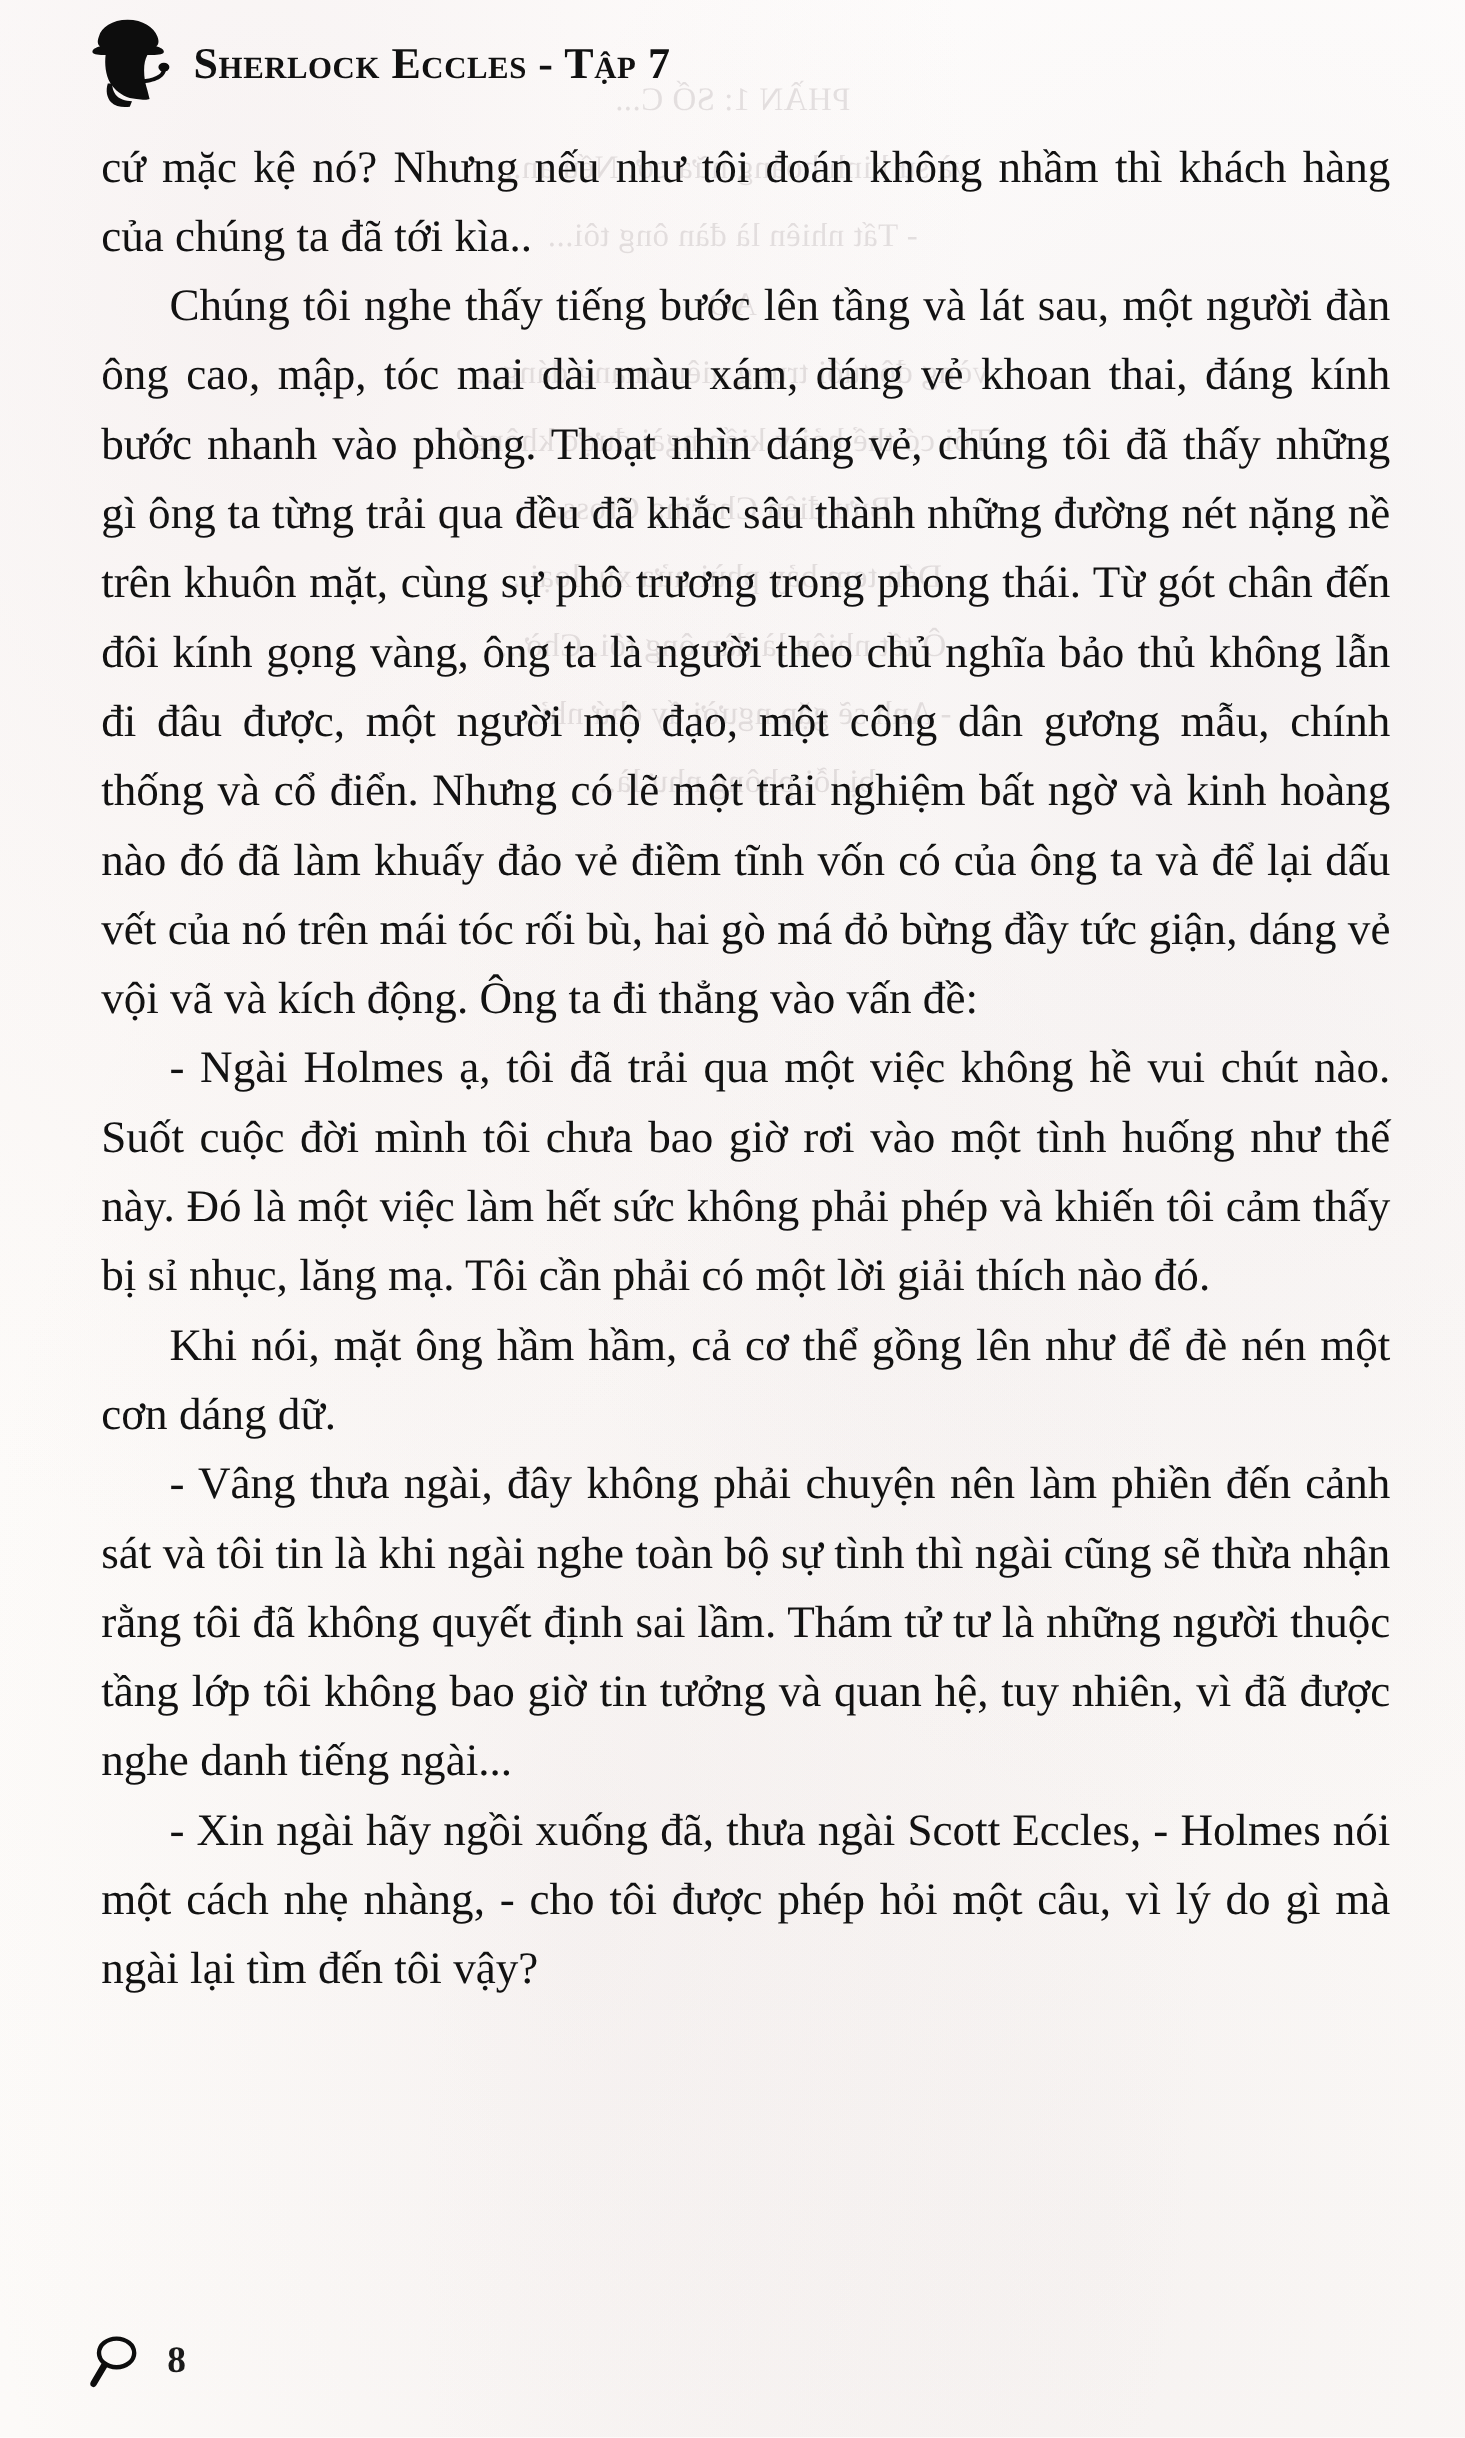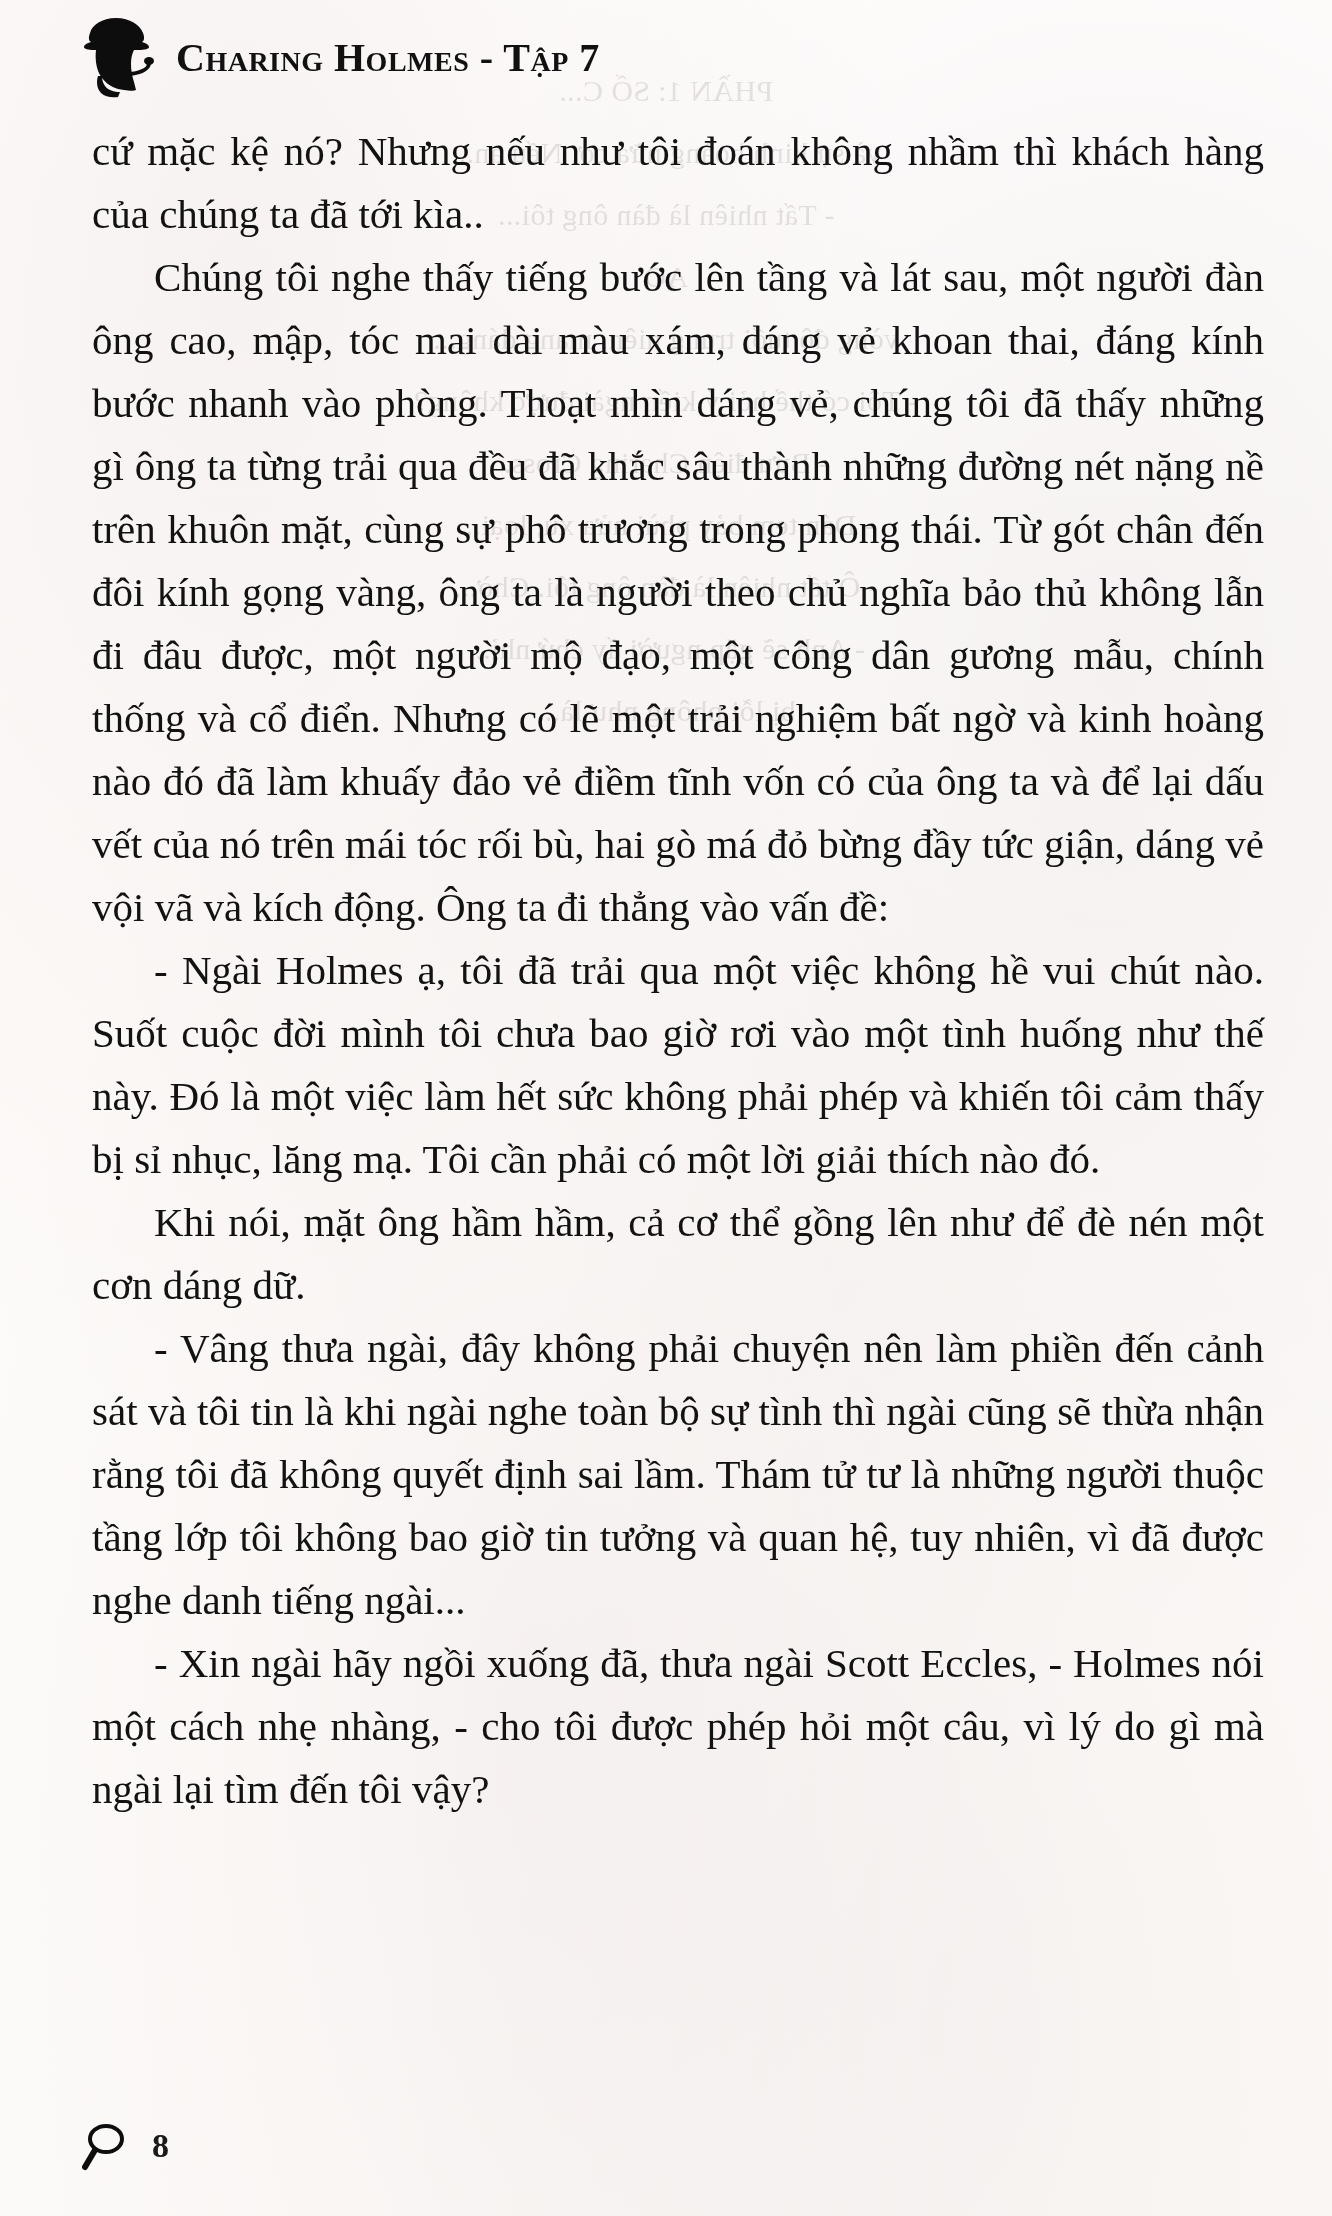--- a/index.html
+++ b/index.html
@@ -152,21 +152,21 @@
           <path d="M20 60 C18 66 19 73 23 77 C27 81 34 82 40 81 L42 76 C36 76 30 74 27 70 C25 67 24 64 24 60 Z"></path>
         </g>
 
         <g fill="#0d0d0d">
           <path d="M52 60 C58 59 64 58 68 55 C71 53 73 50 73 47 L69 47 C69 50 67 52 64 53 C60 55 55 56 51 56 Z"></path>
           <ellipse cx="71" cy="45" rx="5" ry="4"></ellipse>
         </g>
       </svg>
     </div>
     <div class="header-title">
-      <span>Charing Holmes</span><span> - </span><span>Tập 7</span>
+      <span>Sherlock Eccles</span><span> - </span><span>Tập 7</span>
     </div>
   </div>
 
   <div class="content">
     <p class="para">cứ mặc kệ nó? Nhưng nếu như tôi đoán không nhầm thì khách hàng của chúng ta đã tới kìa..</p>
     <p class="para indent">Chúng tôi nghe thấy tiếng bước lên tầng và lát sau, một người đàn ông cao, mập, tóc mai dài màu xám, dáng vẻ khoan thai, đáng kính bước nhanh vào phòng. Thoạt nhìn dáng vẻ, chúng tôi đã thấy những gì ông ta từng trải qua đều đã khắc sâu thành những đường nét nặng nề trên khuôn mặt, cùng sự phô trương trong phong thái. Từ gót chân đến đôi kính gọng vàng, ông ta là người theo chủ nghĩa bảo thủ không lẫn đi đâu được, một người mộ đạo, một công dân gương mẫu, chính thống và cổ điển. Nhưng có lẽ một trải nghiệm bất ngờ và kinh hoàng nào đó đã làm khuấy đảo vẻ điềm tĩnh vốn có của ông ta và để lại dấu vết của nó trên mái tóc rối bù, hai gò má đỏ bừng đầy tức giận, dáng vẻ vội vã và kích động. Ông ta đi thẳng vào vấn đề:</p>
     <p class="para indent">- Ngài Holmes ạ, tôi đã trải qua một việc không hề vui chút nào. Suốt cuộc đời mình tôi chưa bao giờ rơi vào một tình huống như thế này. Đó là một việc làm hết sức không phải phép và khiến tôi cảm thấy bị sỉ nhục, lăng mạ. Tôi cần phải có một lời giải thích nào đó.</p>
     <p class="para indent">Khi nói, mặt ông hầm hầm, cả cơ thể gồng lên như để đè nén một cơn dáng dữ.</p>
     <p class="para indent">- Vâng thưa ngài, đây không phải chuyện nên làm phiền đến cảnh sát và tôi tin là khi ngài nghe toàn bộ sự tình thì ngài cũng sẽ thừa nhận rằng tôi đã không quyết định sai lầm. Thám tử tư là những người thuộc tầng lớp tôi không bao giờ tin tưởng và quan hệ, tuy nhiên, vì đã được nghe danh tiếng ngài...</p>
     <p class="para indent">- Xin ngài hãy ngồi xuống đã, thưa ngài Scott Eccles, - Holmes nói một cách nhẹ nhàng, - cho tôi được phép hỏi một câu, vì lý do gì mà ngài lại tìm đến tôi vậy?</p>

